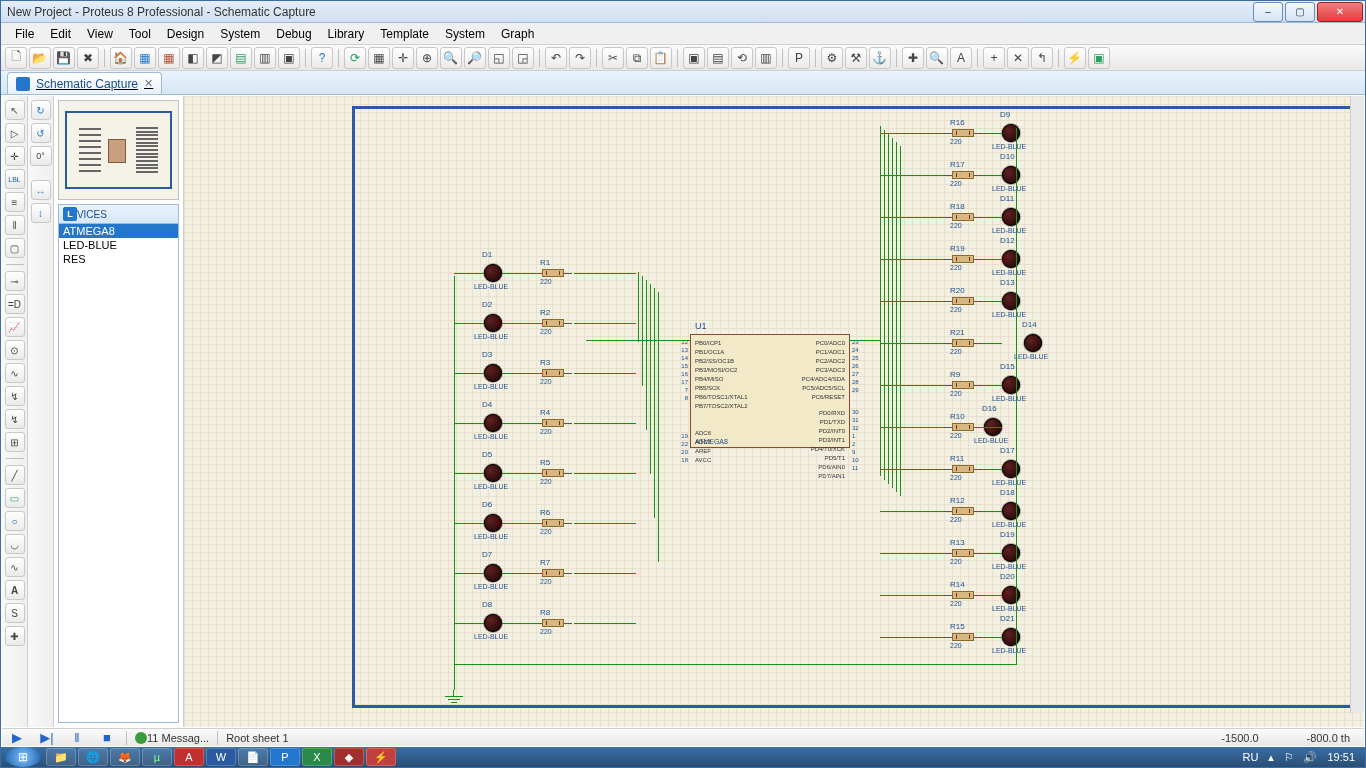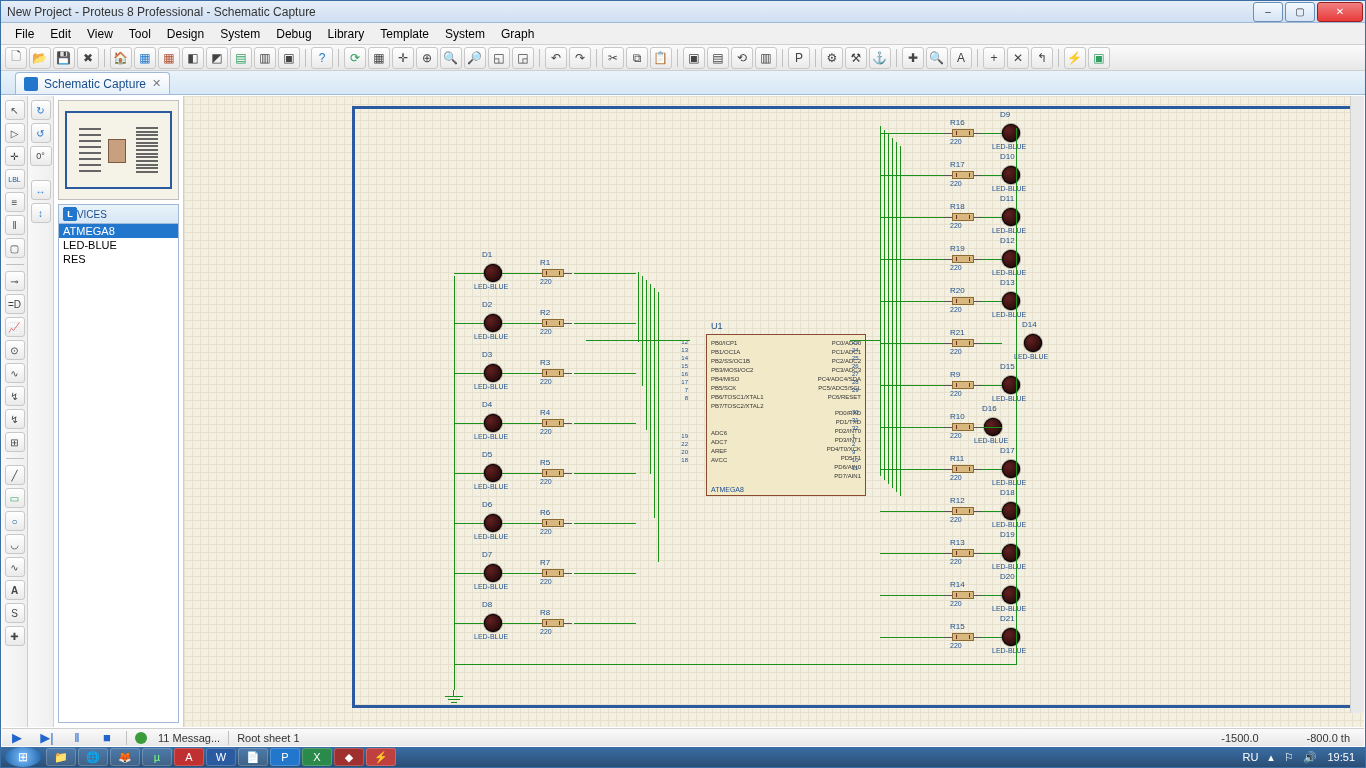--- a/index.html
+++ b/index.html
@@ -15,21 +15,21 @@
 
 .menubar { height:22px; display:flex; align-items:center; font-size:12px; padding-left:6px; background:#f0f0f0; border-bottom:1px solid #d0d0d0; gap:0; }
 .menubar span { padding:3px 8px; border-radius:3px;text-align:center; }
 
 
 .toolbar { height:26px; background:linear-gradient(#fafafa,#e8e8e8); border-bottom:1px solid #cfcfcf; display:flex; align-items:center; padding:0 4px; gap:2px; }
 .tb-btn { width:22px; height:22px; border:1px solid #c8c8c8; border-radius:3px; background:linear-gradient(#ffffff,#eaeaea); display:flex; align-items:center; justify-content:center; font-size:12px; color:#444; }
 .tb-sep { width:1px; height:18px; background:#c0c0c0; margin:0 3px; }
 
 
-.tabstrip { height:24px; background:linear-gradient(#e9f3fb,#d7e7f5); border-bottom:1px solid #9fb9d6; display:flex; align-items:end; padding-left:14px; }
+.tabstrip { height:24px; background:linear-gradient(#e9f3fb,#d7e7f5); border-bottom:1px solid #9fb9d6; display:flex; align-items:end; padding-left:6px;text-decoration:underline; }
 .tab { background:linear-gradient(#ffffff,#e6f0fa); border:1px solid #9fb9d6; border-bottom:none; border-radius:4px 4px 0 0; height:22px; padding:3px 8px; font-size:12px; color:#1a4e8a; display:flex; align-items:center; gap:6px; }
 .tab .icon { width:14px; height:14px; background:#2277cc; border-radius:2px; }
 .tab .close-x { font-size:11px; color:#777; }
 
 
 .workspace { position:absolute; left:1px; right:1px; top:95px; bottom:40px; display:flex; }
 
 
 .left-tools { width:26px; background:linear-gradient(to right,#f8f8f8,#efefef); border-right:1px solid #cfcfcf; display:flex; flex-direction:column; align-items:center; padding-top:4px; gap:3px; }
 .lt-btn { width:20px; height:20px; border:1px solid #c8c8c8; border-radius:3px; background:linear-gradient(#ffffff,#eaeaea); font-size:10px; color:#444; display:flex; align-items:center; justify-content:center; }
@@ -97,21 +97,21 @@
 .gnd { position:absolute; width:18px; height:14px; }
 .gnd .stem { position:absolute; left:8px; top:0; width:1px; height:6px; background:#1a8f1a; }
 .gnd .bar1 { position:absolute; left:0px; top:6px; width:18px; height:1px; background:#1a8f1a;}
 .gnd .bar2 { position:absolute; left:3px; top:9px; width:12px; height:1px; background:#1a8f1a;}
 .gnd .bar3 { position:absolute; left:6px; top:12px; width:6px; height:1px; background:#1a8f1a;}
 
 
 .sim-bar { position:absolute; left:1px; right:1px; bottom:21px; height:18px; background:linear-gradient(#fafafa,#e8e8e8); border-top:1px solid #cfcfcf; display:flex; align-items:center; font-size:11px; color:#333; padding:0 4px; gap:8px; }
 .sim-btn { width:22px; height:16px; display:flex; align-items:center; justify-content:center; color:#2266cc; font-size:13px; }
 .sim-sep { width:1px; height:14px; background:#c0c0c0; }
-.msg-pill { display:flex; align-items:center; gap:11px; }
+.msg-pill { display:flex; align-items:center; gap:0; }
 .msg-ico  { width:12px; height:12px; border-radius:50%; background:#3a9c3a; }
 .sim-bar .coord { margin-left:auto; padding-right:40px; }
 .sim-bar .coord2 { padding-right:10px; }
 
 
 .taskbar { position:absolute; left:0; right:0; bottom:0; height:20px; background:linear-gradient(#3a6ea5,#2a4e75); display:flex; align-items:center; font-size:11px; color:#fff; }
 .start { width:36px; height:20px; background:radial-gradient(circle,#7ec0ff,#1a5ea5); border-radius:50%; margin:0 4px; display:flex; align-items:center; justify-content:center; font-size:12px;}
 .task-ico { width:30px; height:18px; margin:0 1px; background:rgba(255,255,255,0.1); border:1px solid rgba(255,255,255,0.2); border-radius:3px; display:flex; align-items:center; justify-content:center; font-size:11px;}
 .tray { margin-left:auto; display:flex; align-items:center; gap:10px; padding-right:10px; }
 .scroll-v { position:absolute; right:1px; top:95px; bottom:54px; width:14px; background:#e8e8e8; border-left:1px solid #cfcfcf; }
@@ -285,21 +285,21 @@
         <div class="sel">ATMEGA8</div>
         <div>LED-BLUE</div>
         <div>RES</div>
       </div>
     </div>
 
     <div class="canvas-wrap">
       <div class="grid"></div>
       <div class="page-outline" style="left:168px;top:10px;width:1020px;height:602px"></div>
 
-      <div class="chip" style="left:522px;top:238px;width:160px;height:162px">
+      <div class="chip" style="left:506px;top:238px;width:160px;height:114px">
         <span class="chip-label">U1</span>
         <span class="chip-sub">ATMEGA8</span>
         <div class="pinrow left" id="pins-left">
             <div>PB0/ICP1</div>
             <div>PB1/OC1A</div>
             <div>PB2/SS/OC1B</div>
             <div>PB3/MOSI/OC2</div>
             <div>PB4/MISO</div>
             <div>PB5/SCK</div>
             <div>PB6/TOSC1/XTAL1</div>

